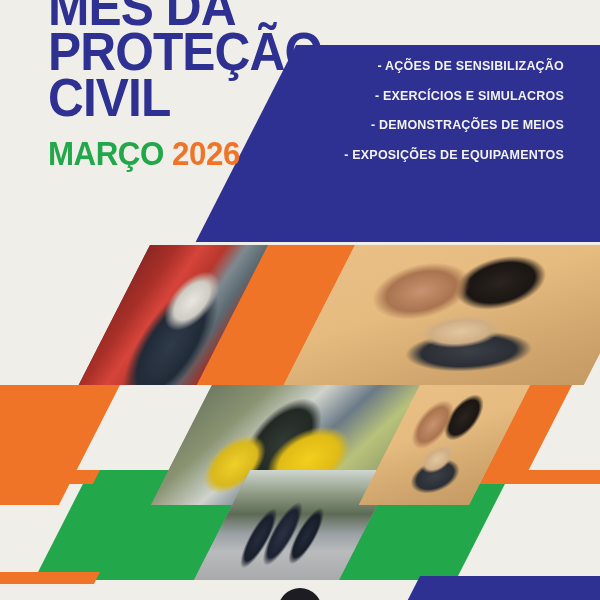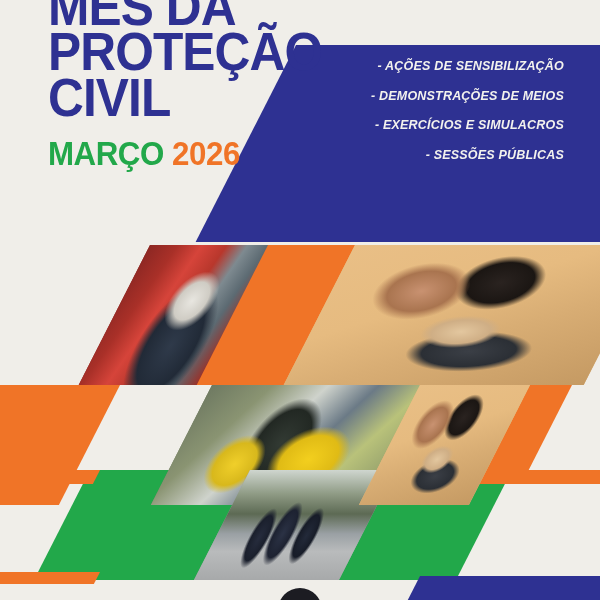--- a/index.html
+++ b/index.html
@@ -83,21 +83,20 @@
   .bullet-item {
     display: block;
     color: #F3F2EE;
     font-weight: 800;
     font-size: 12.5px;
     letter-spacing: 0.2px;
     line-height: 1;
     margin-bottom: 17px;
     text-transform: uppercase;
     white-space: nowrap;
-    font-style: italic;
   }
 
   
   .photo {
     position: absolute;
     transform: skewX(-27deg);
     transform-origin: top left;
     overflow: hidden;
   }
   .photo .inner {
@@ -207,23 +206,23 @@
   <div class="par" style="left:-70px; top:572px; width:170px; height:12px; background:#F07427; z-index:9;"></div>
 
   <div class="par" style="left:420px; top:576px; width:200px; height:24px; background:#2E3192; z-index:9;"></div>
 
   <div class="logo-circle"></div>
 
   <div class="bullet-panel"></div>
 
   <div class="bullet-list">
     <span class="bullet-item">- AÇÕES DE SENSIBILIZAÇÃO</span>
+    <span class="bullet-item">- EXERCÍCIOS E SIMULACROS</span>
     <span class="bullet-item">- DEMONSTRAÇÕES DE MEIOS</span>
-    <span class="bullet-item">- EXERCÍCIOS E SIMULACROS</span>
-    <span class="bullet-item">- SESSÕES PÚBLICAS</span>
+    <span class="bullet-item">- EXPOSIÇÕES DE EQUIPAMENTOS</span>
   </div>
 
   <div class="title-block">
     <span class="title-line">MÊS DA</span>
     <span class="title-line">PROTEÇÃO</span>
     <span class="title-line">CIVIL</span>
     <span class="date-line"><span class="date-month">MARÇO</span> <span class="date-year">2026</span></span>
   </div>
 
 </div>

